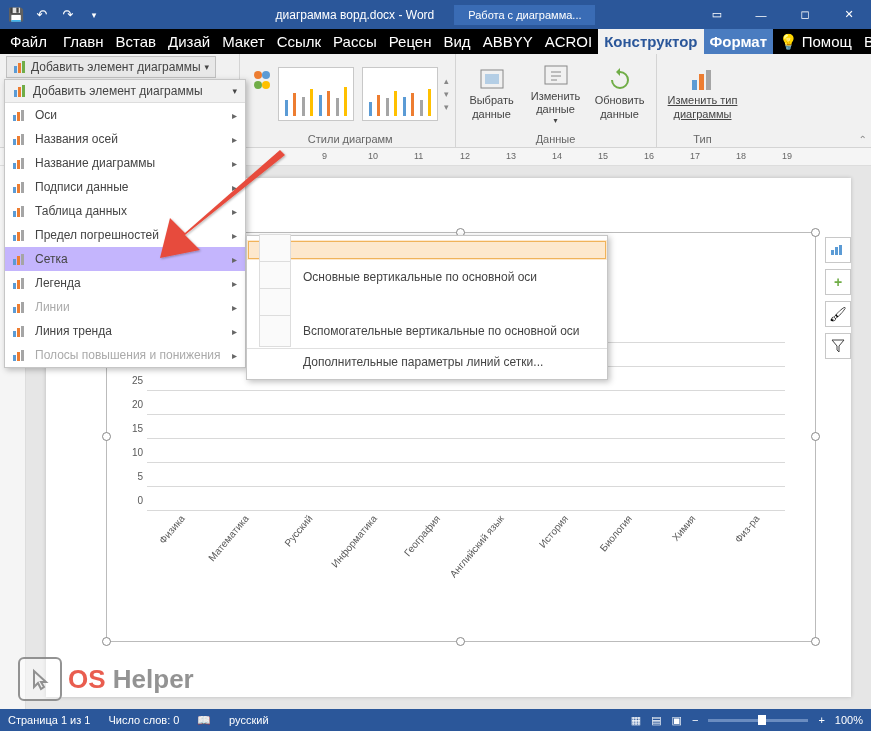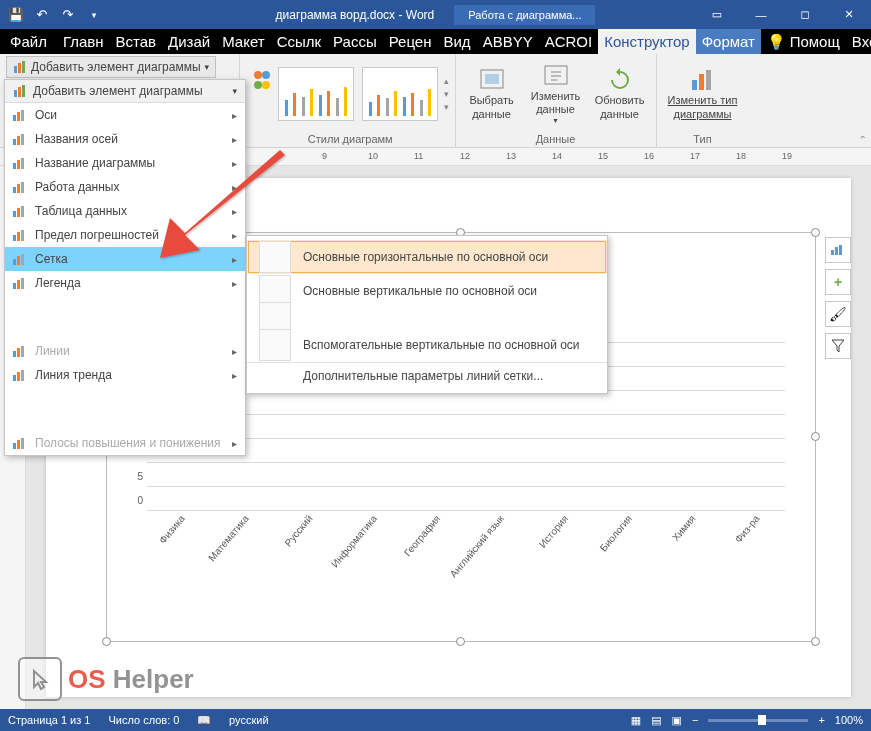--- a/index.html
+++ b/index.html
@@ -11,21 +11,21 @@
 .title-center { position: absolute; left: 50%; transform: translateX(-50%); display: flex; align-items: center; gap: 20px; }
 .doc-title { white-space: nowrap; }
 .context-tab-title { background: #3a6cb5; padding: 4px 14px; font-size: 11px; }
 .winctrl { margin-left: auto; display: flex; }
 .win-btn { width: 44px; height: 29px; display: flex; align-items: center; justify-content: center; font-size: 11px; }
 
 .menutabs { height: 25px; background: #000000; display: flex; color: #fff; font-size: 15px; align-items: stretch; }
 .menutab { padding: 4px 6px; display: flex; align-items: center; border-right: 0; cursor: pointer; white-space: nowrap; }
 .menutab.file { padding: 4px 10px; }
 .menutab.active { background: #f1f1f1; color: #2b579a; }
-.menutab.context { background: #4a7cc0; }
+.menutab.context { background: #4a7cc0; font-weight: bold; }
 .menutab.context.active { background: #f1f1f1; color: #2b579a; }
 .menutab .bulb { color: #ffd965; margin-right: 4px; }
 .menutab.share { margin-left: auto; background: #2b579a; border: 1px solid #4a7cc0; padding: 3px 10px; }
 
 .ribbon { height: 94px; background: #f1f1f1; border-bottom: 1px solid #d4d4d4; display: flex; position: relative; }
 .ribbon-group { border-right: 1px solid #d4d4d4; display: flex; flex-direction: column; align-items: center; padding: 2px 6px 0; font-size: 11px; color: #666; }
 .group-label { font-size: 11px; color: #666; padding: 2px 0; }
 .group-body { flex: 1; display: flex; align-items: center; gap: 4px; }
 .add-elem-btn { font-size: 12px; color: #444; padding: 3px 6px; border: 1px solid transparent; display: flex; align-items: center; gap: 4px; background: #e8e8e8; border: 1px solid #c0c0c0; }
 .chart-style-thumb { width: 76px; height: 54px; border: 1px solid #c8c8c8; background: #fff; margin: 2px; position: relative; }
@@ -53,22 +53,22 @@
 .bar { width: 8px; }
 .x-labels { position: absolute; left: 40px; right: 30px; bottom: 56px; height: 72px; font-size: 10px; color: #595959; }
 .x-label { position: absolute; transform: rotate(-50deg); transform-origin: right top; white-space: nowrap; text-align: right; }
 .legend { position: absolute; bottom: 8px; left: 0; right: 0; display: flex; justify-content: center; gap: 16px; font-size: 11px; color: #595959; }
 .legend-item { display: flex; align-items: center; gap: 4px; }
 .legend-sw { width: 8px; height: 8px; }
 
 .dropdown-menu { position: absolute; top: 79px; left: 4px; width: 242px; background: #fff; border: 1px solid #c6c6c6; box-shadow: 2px 2px 6px rgba(0,0,0,0.25); font-size: 12px; color: #444; z-index: 100; }
 .dd-header { padding: 4px 8px; background: #f1f1f1; border-bottom: 1px solid #ddd; display: flex; align-items: center; gap: 6px; font-size: 12px; }
 .dd-item { padding: 5px 8px 5px 30px; display: flex; align-items: center; position: relative; }
-.dd-item.hover { background: #7dd3fc; }
-.dd-item.disabled { color: #aaa; margin-top: 44px; }
+.dd-item.hover { background: #c4b5fd; }
+.dd-item.disabled { color: #aaa; }
 .dd-item .arrow { margin-left: auto; font-size: 10px; color: #666; }
 .dd-icon { position: absolute; left: 6px; width: 16px; height: 16px; }
 
 .submenu { position: absolute; top: 235px; left: 246px; width: 362px; background: #fff; border: 1px solid #c6c6c6; box-shadow: 2px 2px 6px rgba(0,0,0,0.25); font-size: 12px; color: #444; z-index: 101; padding: 4px 0; }
 .sub-item { padding: 10px 12px 10px 56px; position: relative; }
 .sub-item.sel { background: #fde8cd; outline: 1px solid #f0b35a; outline-offset: -2px; }
 .sub-item .si-icon { position: absolute; left: 12px; top: 50%; transform: translateY(-50%); width: 32px; height: 32px; border: 1px solid #ddd; background: #fafafa; }
 .sub-more { border-top: 1px solid #e0e0e0; padding: 6px 12px 6px 56px; }
 
 .red-arrow { position: absolute; z-index: 150; pointer-events: none; }
@@ -418,21 +418,21 @@
         </svg>
         <span>Название диаграммы</span>
         <span class="arrow">▸</span>
       </div>
       <div class="dd-item">
         <svg class="dd-icon" width="16" height="16">
           <rect x="2" y="8" width="3" height="6" fill="#5b9bd5"></rect>
           <rect x="6" y="5" width="3" height="9" fill="#ed7d31"></rect>
           <rect x="10" y="3" width="3" height="11" fill="#a5a5a5"></rect>
         </svg>
-        <span>Работа данных</span>
+        <span>Подписи данные</span>
         <span class="arrow">▸</span>
       </div>
       <div class="dd-item">
         <svg class="dd-icon" width="16" height="16">
           <rect x="2" y="8" width="3" height="6" fill="#5b9bd5"></rect>
           <rect x="6" y="5" width="3" height="9" fill="#ed7d31"></rect>
           <rect x="10" y="3" width="3" height="11" fill="#a5a5a5"></rect>
         </svg>
         <span>Таблица данных</span>
         <span class="arrow">▸</span>
@@ -488,21 +488,21 @@
           <rect x="6" y="5" width="3" height="9" fill="#ed7d31"></rect>
           <rect x="10" y="3" width="3" height="11" fill="#a5a5a5"></rect>
         </svg>
         <span>Полосы повышения и понижения</span>
         <span class="arrow">▸</span>
       </div>
     </div>
 </div>
 
 <div class="submenu">
-  <div class="sub-item sel"><div class="si-icon"></div><span>Основные горизонтальные по основной оси</span></div>
+  <div class="sub-item sel"><div class="si-icon"></div></div>
   <div class="sub-item"><div class="si-icon"></div><span>Основные вертикальные по основной оси</span></div>
   <div class="sub-item"><div class="si-icon"></div></div>
   <div class="sub-item"><div class="si-icon"></div><span>Вспомогательные вертикальные по основной оси</span></div>
   <div class="sub-more">Дополнительные параметры линий сетки...</div>
 </div>
 
 <svg class="red-arrow" style="left:150px;top:150px;" width="140" height="120">
   <defs>
       <filter id="sh">
         <feDropShadow dx="1" dy="1" stdDeviation="1" flood-opacity="0.3"></feDropShadow>

